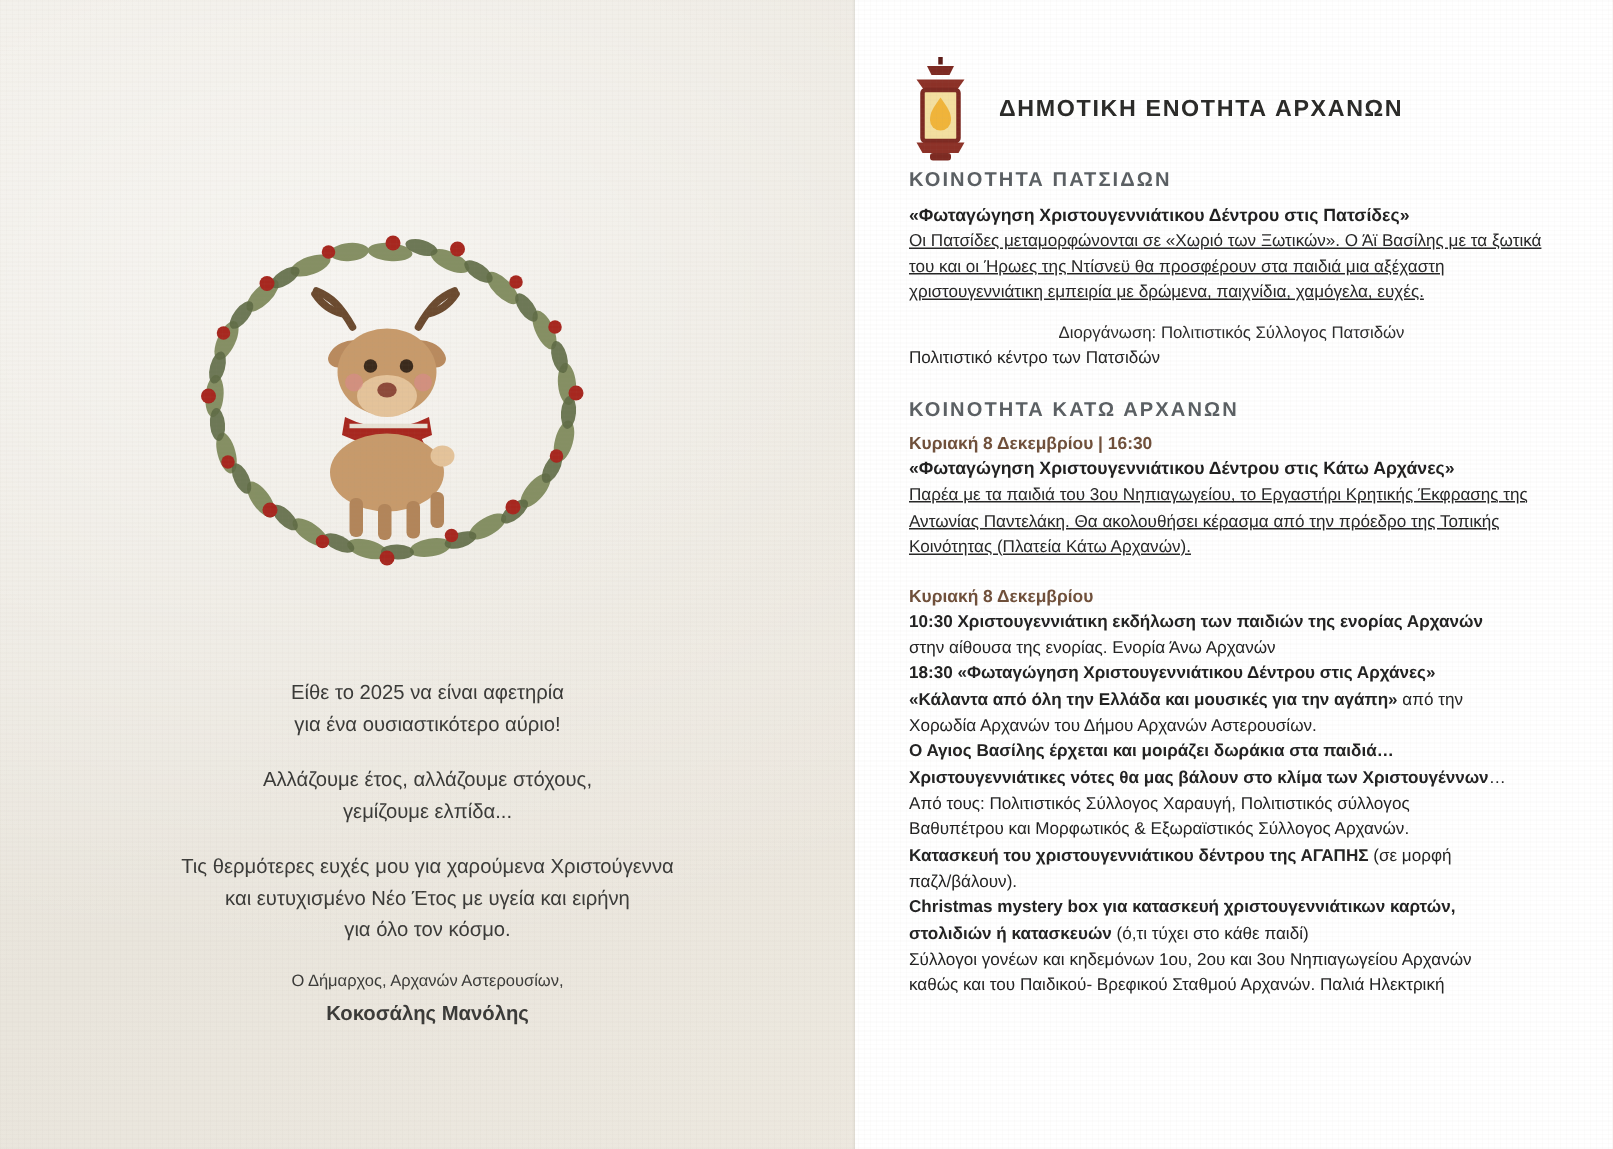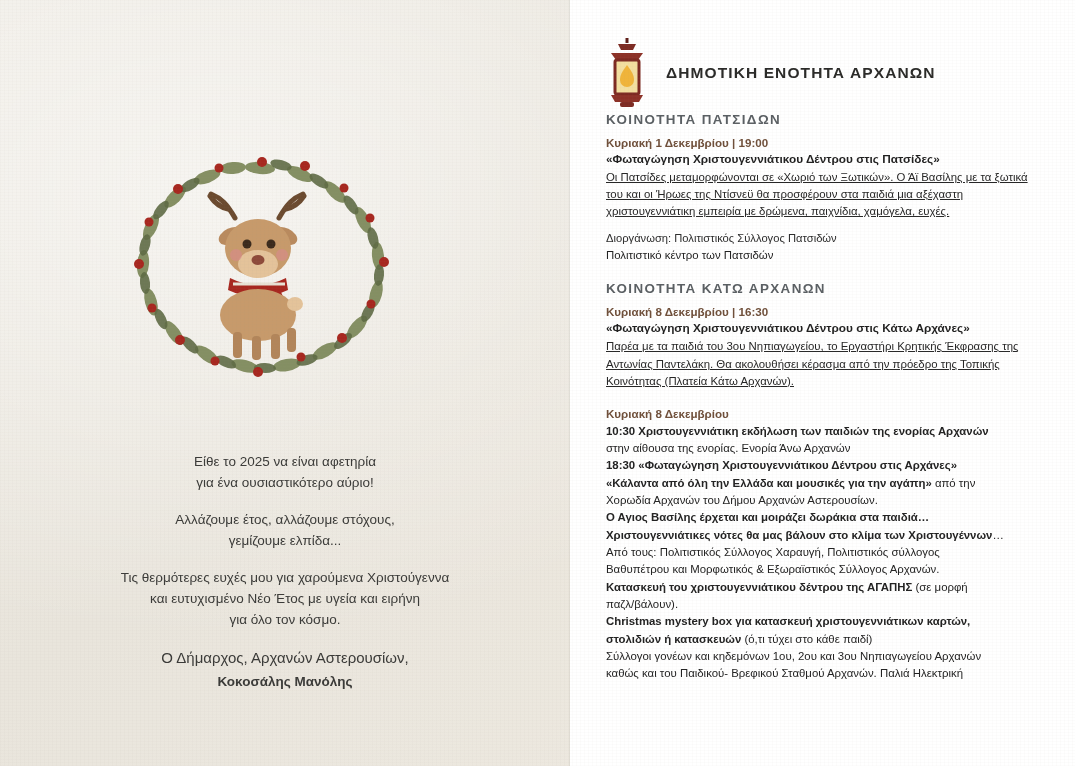--- a/index.html
+++ b/index.html
@@ -54,21 +54,21 @@
     left: 40px;
     top: 440px;
     width: 490px;
     text-align: center;
     color: #3a3a38;
     font-size: 13.5px;
     line-height: 1.55;
   }
   .greeting p { margin: 0 0 16px 0; }
   .greeting p:last-child { margin-bottom: 0; }
-  .greeting .sign-line { margin-bottom: 2px; font-size: 15px; }
+  .greeting .sign-line { margin-bottom: 2px; font-size: 11px; }
   .greeting .mayor-name { font-weight: bold; font-size: 13.5px; }
 
   
   .right-panel {
     position: absolute;
     left: 570px;
     top: 0;
     width: 550px;
     height: 766px;
     background: #ffffff;
@@ -122,20 +122,21 @@
     color: #262626;
     line-height: 1.5;
     margin: 0;
     text-decoration: underline;
   }
   .evt-meta {
     font-size: 11.2px;
     color: #2b2b2b;
     line-height: 1.5;
     margin: 10px 0 0 0;
+    text-align: center;
   }
   .line { margin: 0; font-size: 11.4px; color: #222; line-height: 1.52; }
   .line b { font-weight: bold; }
   .line span.n { font-weight: normal; }
 </style>
 </head>
 <body>
 
 <div class="page">
 
@@ -279,21 +280,20 @@
           <rect x="22" y="67" width="14" height="5" rx="2" fill="#7d2a22"></rect>
         </svg>
       </div>
       <div class="masthead-title">ΔΗΜΟΤΙΚΗ ΕΝΟΤΗΤΑ ΑΡΧΑΝΩΝ</div>
     </div>
 
     <div class="content">
 
       <div class="section">
         <h2 class="section-title">ΚΟΙΝΟΤΗΤΑ ΠΑΤΣΙΔΩΝ</h2>
-        <p class="evt-date">Κυριακή 1 Δεκεμβρίου | 19:00</p>
         <p class="evt-head">«Φωταγώγηση Χριστουγεννιάτικου Δέντρου στις Πατσίδες»</p>
         <p class="evt-body">Οι Πατσίδες μεταμορφώνονται σε «Χωριό των Ξωτικών». Ο Άϊ Βασίλης με τα ξωτικά του και οι Ήρωες της Ντίσνεϋ θα προσφέρουν στα παιδιά μια αξέχαστη χριστουγεννιάτικη εμπειρία με δρώμενα, παιχνίδια, χαμόγελα, ευχές.</p>
         <p class="evt-meta">Διοργάνωση: Πολιτιστικός Σύλλογος Πατσιδών</p>
         <p class="line">Πολιτιστικό κέντρο των Πατσιδών</p>
       </div>
 
       <div class="section">
         <h2 class="section-title">ΚΟΙΝΟΤΗΤΑ ΚΑΤΩ ΑΡΧΑΝΩΝ</h2>
         <p class="evt-date">Κυριακή 8 Δεκεμβρίου | 16:30</p>
         <p class="evt-head">«Φωταγώγηση Χριστουγεννιάτικου Δέντρου στις Κάτω Αρχάνες»</p>

